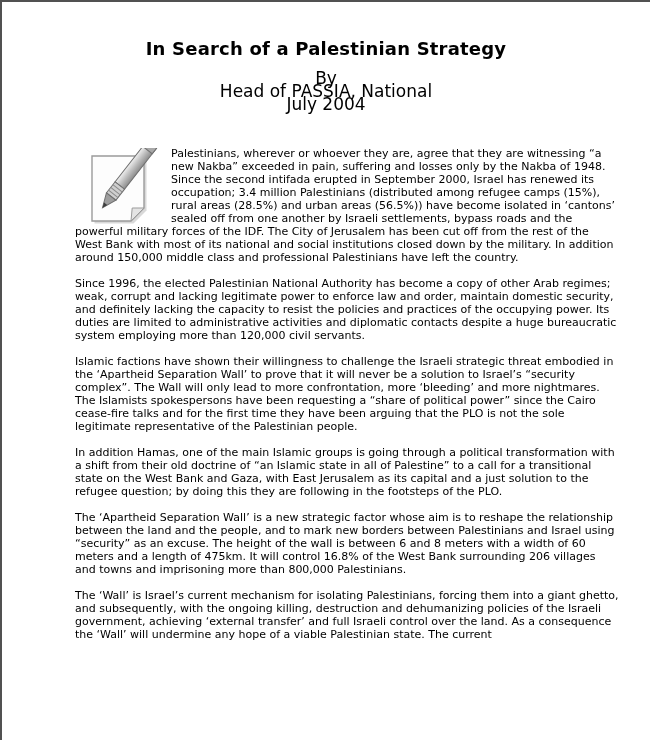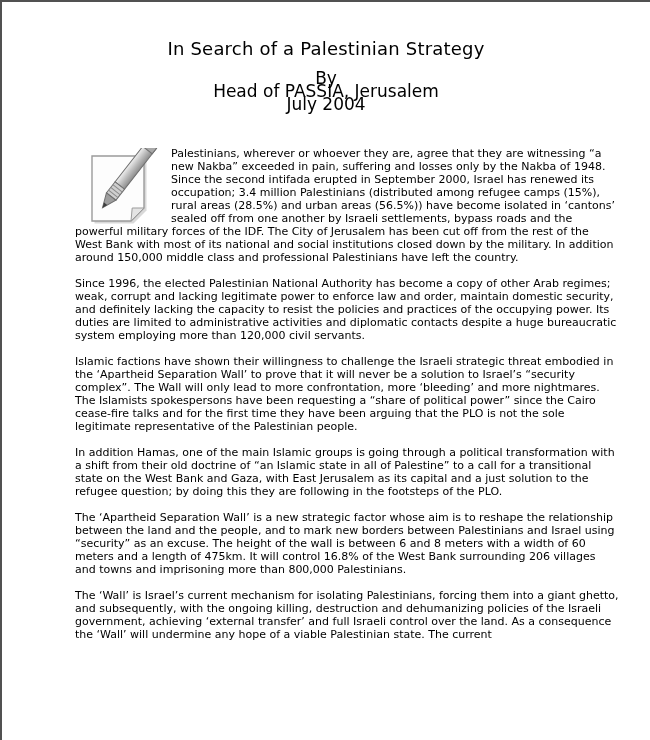--- a/index.html
+++ b/index.html
@@ -16,21 +16,21 @@
     border-top: 2px solid #515151;
     border-left: 2px solid #515151;
     overflow: hidden;
     font-family: "DejaVu Sans", sans-serif;
     color: #000000;
   }
   .doc-title {
     margin: 36px 20px 0 20px;
     text-align: center;
     font-size: 18px;
-    font-weight: normal;
+    font-weight: bold;
     letter-spacing: 0.2px;
     color: #000000;
   }
   .meta {
     margin-top: 13px;
     text-align: center;
     font-size: 17px;
     line-height: 13px;
   }
   .meta a {
@@ -56,21 +56,21 @@
 </style>
 </head>
 <body>
 
 <div class="page">
 
   <div class="doc-title">In Search of a Palestinian Strategy</div>
 
   <div class="meta">
     <div>By</div>
-    <div>Head of PASSIA, Jerusalem</div>
+    <div>Head of PASSIA, National</div>
     <div>July 2004</div>
   </div>
 
   <div class="content">
 
     <span class="note-icon">
       <svg width="82" height="76" viewBox="0 0 82 76" xmlns="http://www.w3.org/2000/svg">
         <defs>
           <linearGradient id="penBody" x1="0" y1="0" x2="1" y2="0">
             <stop offset="0" stop-color="#f0f0f0"></stop>

